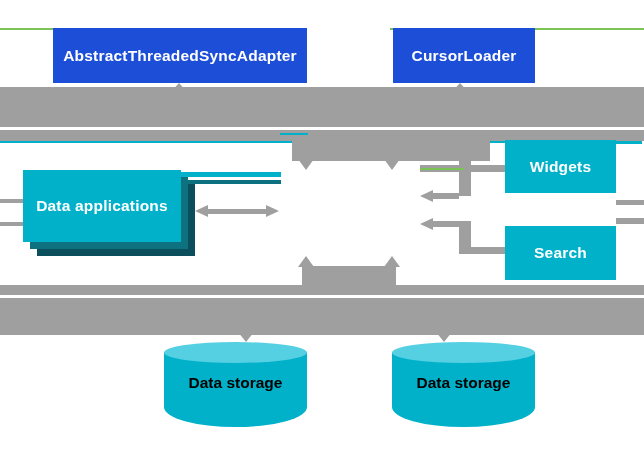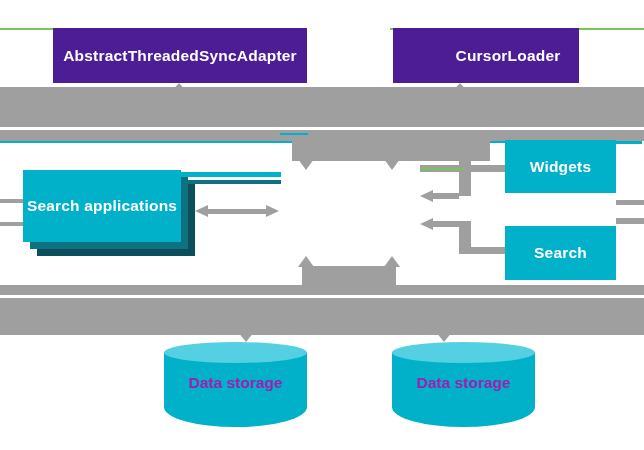--- a/index.html
+++ b/index.html
@@ -6,33 +6,33 @@
   #stage{position:relative;width:644px;height:450px;background:#ffffff;overflow:hidden;
          font-family:"Liberation Sans","DejaVu Sans",sans-serif;}
   .abs{position:absolute;}
   .band{position:absolute;background:#9f9f9f;}
   .wline{position:absolute;background:#ffffff;}
   .gline{position:absolute;background:#7bc354;}
   .tline{position:absolute;background:#00b1c9;}
   .tdark{position:absolute;background:#0e7180;}
   .node{position:absolute;display:flex;align-items:center;justify-content:center;
         color:#ffffff;font-weight:bold;font-size:15.5px;letter-spacing:.2px;text-align:center;}
-  .green{background:#4c1d95;}
+  .green{background:#1d4ed8;}
   .teal{background:#00b1c9;}
   .tri{position:absolute;width:0;height:0;}
   .tri-up{border-left:8px solid transparent;border-right:8px solid transparent;border-bottom:9px solid #9f9f9f;}
   .tri-up-lg{border-left:8px solid transparent;border-right:8px solid transparent;border-bottom:11px solid #9f9f9f;}
   .tri-down{border-left:8px solid transparent;border-right:8px solid transparent;border-top:11px solid #9f9f9f;}
   .tri-down-sm{border-left:8px solid transparent;border-right:8px solid transparent;border-top:10px solid #9f9f9f;}
   .tri-left{border-top:6px solid transparent;border-bottom:6px solid transparent;border-right:13px solid #9f9f9f;}
   .tri-right{border-top:6px solid transparent;border-bottom:6px solid transparent;border-left:13px solid #9f9f9f;}
   .cyl-top{position:absolute;background:#55d0e2;border-radius:50%;}
   .cyl-body{position:absolute;background:#00b1c9;border-radius:0 0 50% 50% / 0 0 20px 20px;}
   .cyl-label{position:absolute;display:flex;align-items:center;justify-content:center;
-             color:#a21caf;font-weight:bold;font-size:15.5px;}
+             color:#000000;font-weight:bold;font-size:15.5px;}
 </style>
 </head>
 <body>
 
 <div id="stage">
 
   <div class="band" style="left:0;top:86.5px;width:644px;height:40px;"></div>
   <div class="wline" style="left:0;top:126.5px;width:644px;height:3.5px;"></div>
   <div class="band" style="left:0;top:130px;width:644px;height:11px;"></div>
   <div class="band" style="left:292px;top:130px;width:198px;height:31px;"></div>
@@ -76,30 +76,30 @@
 
   <div class="band" style="left:302px;top:266px;width:94px;height:20px;"></div>
   <div class="tri tri-up-lg" style="left:298px;top:256px;"></div>
   <div class="tri tri-up-lg" style="left:384px;top:256px;"></div>
   <div class="tri tri-down-sm" style="left:238px;top:332px;"></div>
   <div class="tri tri-down-sm" style="left:436px;top:332px;"></div>
 
   <div class="abs" style="left:37px;top:184px;width:158px;height:72px;background:#0a4f5b;"></div>
   <div class="abs" style="left:30px;top:177px;width:158px;height:72px;background:#0e7180;"></div>
   <div class="node teal" style="left:23px;top:170px;width:158px;height:72px;">
-    <span>Search applications</span>
+    <span>Data applications</span>
   </div>
 
   <div class="tline" style="left:181px;top:171.5px;width:100px;height:5.5px;"></div>
   <div class="tdark" style="left:181px;top:180px;width:100px;height:3.5px;"></div>
 
   <div class="node green" style="left:53px;top:28px;width:254px;height:55px;">
     <span>AbstractThreadedSyncAdapter</span>
   </div>
-  <div class="node green" style="left:393px;top:28px;width:142px;height:55px;padding-left:44px;">
+  <div class="node green" style="left:393px;top:28px;width:142px;height:55px;">
     <span>CursorLoader</span>
   </div>
 
   <div class="node teal" style="left:505px;top:226px;width:111px;height:54px;">
     <span>Search</span>
   </div>
   <div class="node teal" style="left:505px;top:140px;width:111px;height:53px;">
     <span>Widgets</span>
   </div>
 

